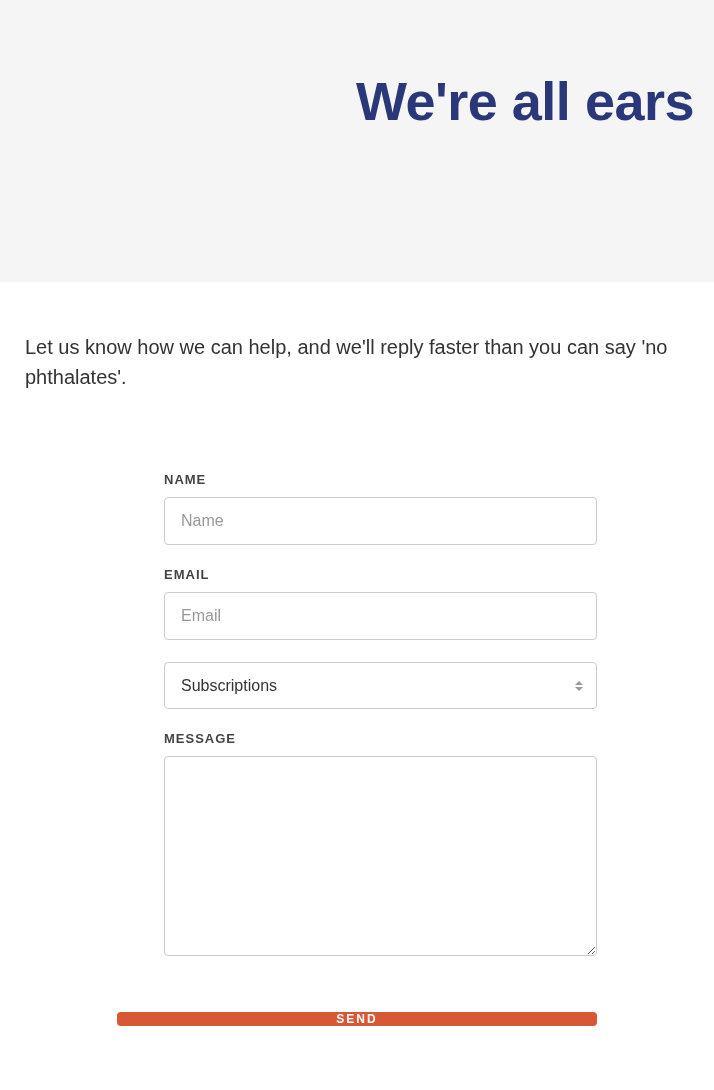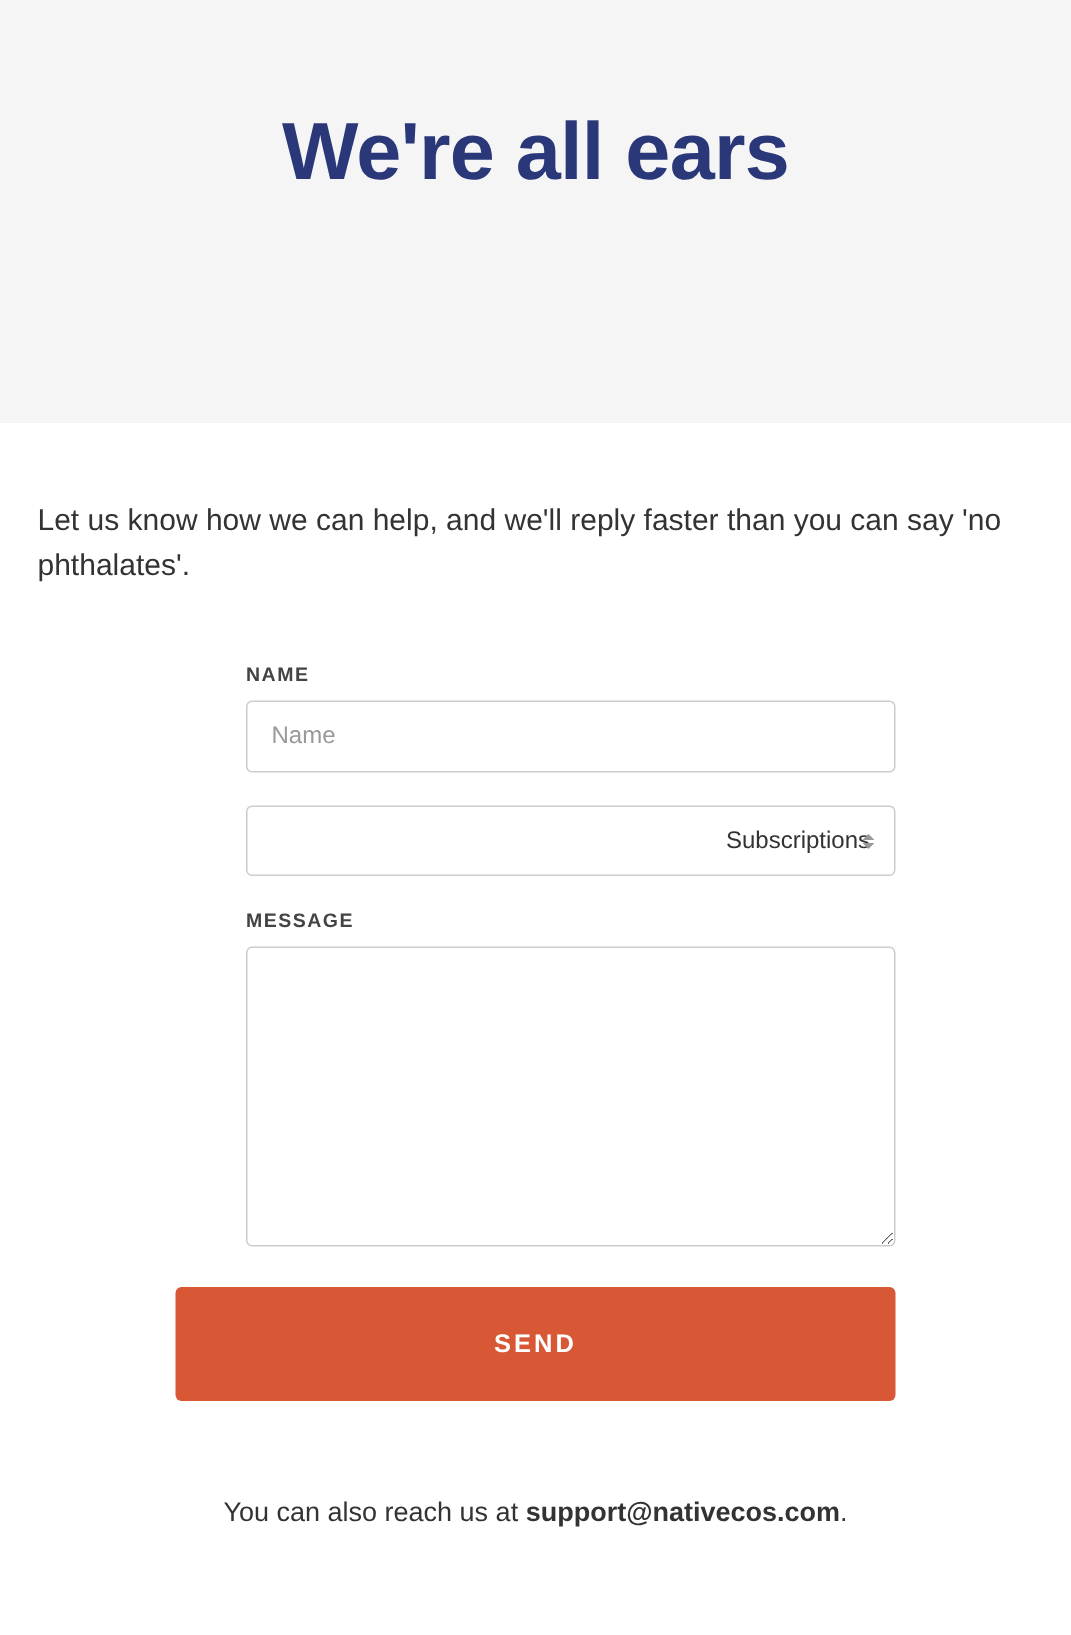--- a/index.html
+++ b/index.html
@@ -15,29 +15,30 @@
     .hero {
       background: #f5f5f5;
       padding: 70px 20px 150px;
       text-align: center;
     }
     .hero-title {
       font-size: 54px;
       font-weight: 700;
       color: #2a3778;
       letter-spacing: -0.5px;
+      text-align: right;
     }
     .content {
       padding: 0 25px;
     }
     .intro-text {
       font-size: 20px;
       color: #333;
       margin-top: 50px;
-      margin-bottom: 50px;
+      margin-bottom: 80px;
       line-height: 1.5;
     }
     .form-container {
       max-width: 480px;
       margin: 0 auto;
     }
     .form-group {
       margin-bottom: 22px;
       margin-left: 47px;
     }
@@ -71,21 +72,20 @@
       padding: 14px 16px;
       font-size: 16px;
       color: #333;
       border: 1px solid #ccc;
       border-radius: 4px;
       background: #fff;
       appearance: none;
       -webkit-appearance: none;
       font-family: inherit;
       cursor: pointer;
-      text-align: right;
     }
     .select-chevron {
       position: absolute;
       right: 14px;
       top: 50%;
       transform: translateY(-50%);
       pointer-events: none;
       display: flex;
       flex-direction: column;
       gap: 2px;
@@ -109,31 +109,32 @@
       color: #333;
       border: 1px solid #ccc;
       border-radius: 4px;
       background: #fff;
       font-family: inherit;
       resize: vertical;
       min-height: 200px;
     }
     .submit-button {
       width: 100%;
-      padding: 28px;
+      padding: 0;
       background: #d85836;
       color: #fff;
       border: none;
       border-radius: 4px;
-      font-size: 17px;
+      font-size: 12px;
       font-weight: 600;
       letter-spacing: 2px;
       cursor: pointer;
       text-transform: uppercase;
       font-family: inherit;
+      margin-top: 30px;
     }
     .footer-text {
       text-align: center;
       margin-top: 60px;
       font-size: 18px;
       color: #333;
       line-height: 1.6;
     }
     .footer-text p {
       margin-bottom: 16px;
@@ -153,20 +154,24 @@
 
 <div class="content">
   <p class="intro-text">Let us know how we can help, and we'll reply faster than you can say 'no phthalates'.</p>
 
   <div class="form-container">
     <div class="form-group">
       <label class="form-label">NAME</label>
       <input type="text" class="form-input" placeholder="Name" style="">
     </div>
 
+    <div class="form-group">
+      <label class="form-label">EMAIL</label>
+      <input type="email" class="form-input" placeholder="Email" style="">
+    </div>
 
     <div class="form-group">
       <div class="select-wrapper">
         <select class="form-select">
           <option>Subscriptions</option>
         </select>
         <span class="select-chevron">
           <span class="chevron-up"></span>
           <span class="chevron-down"></span>
         </span>

